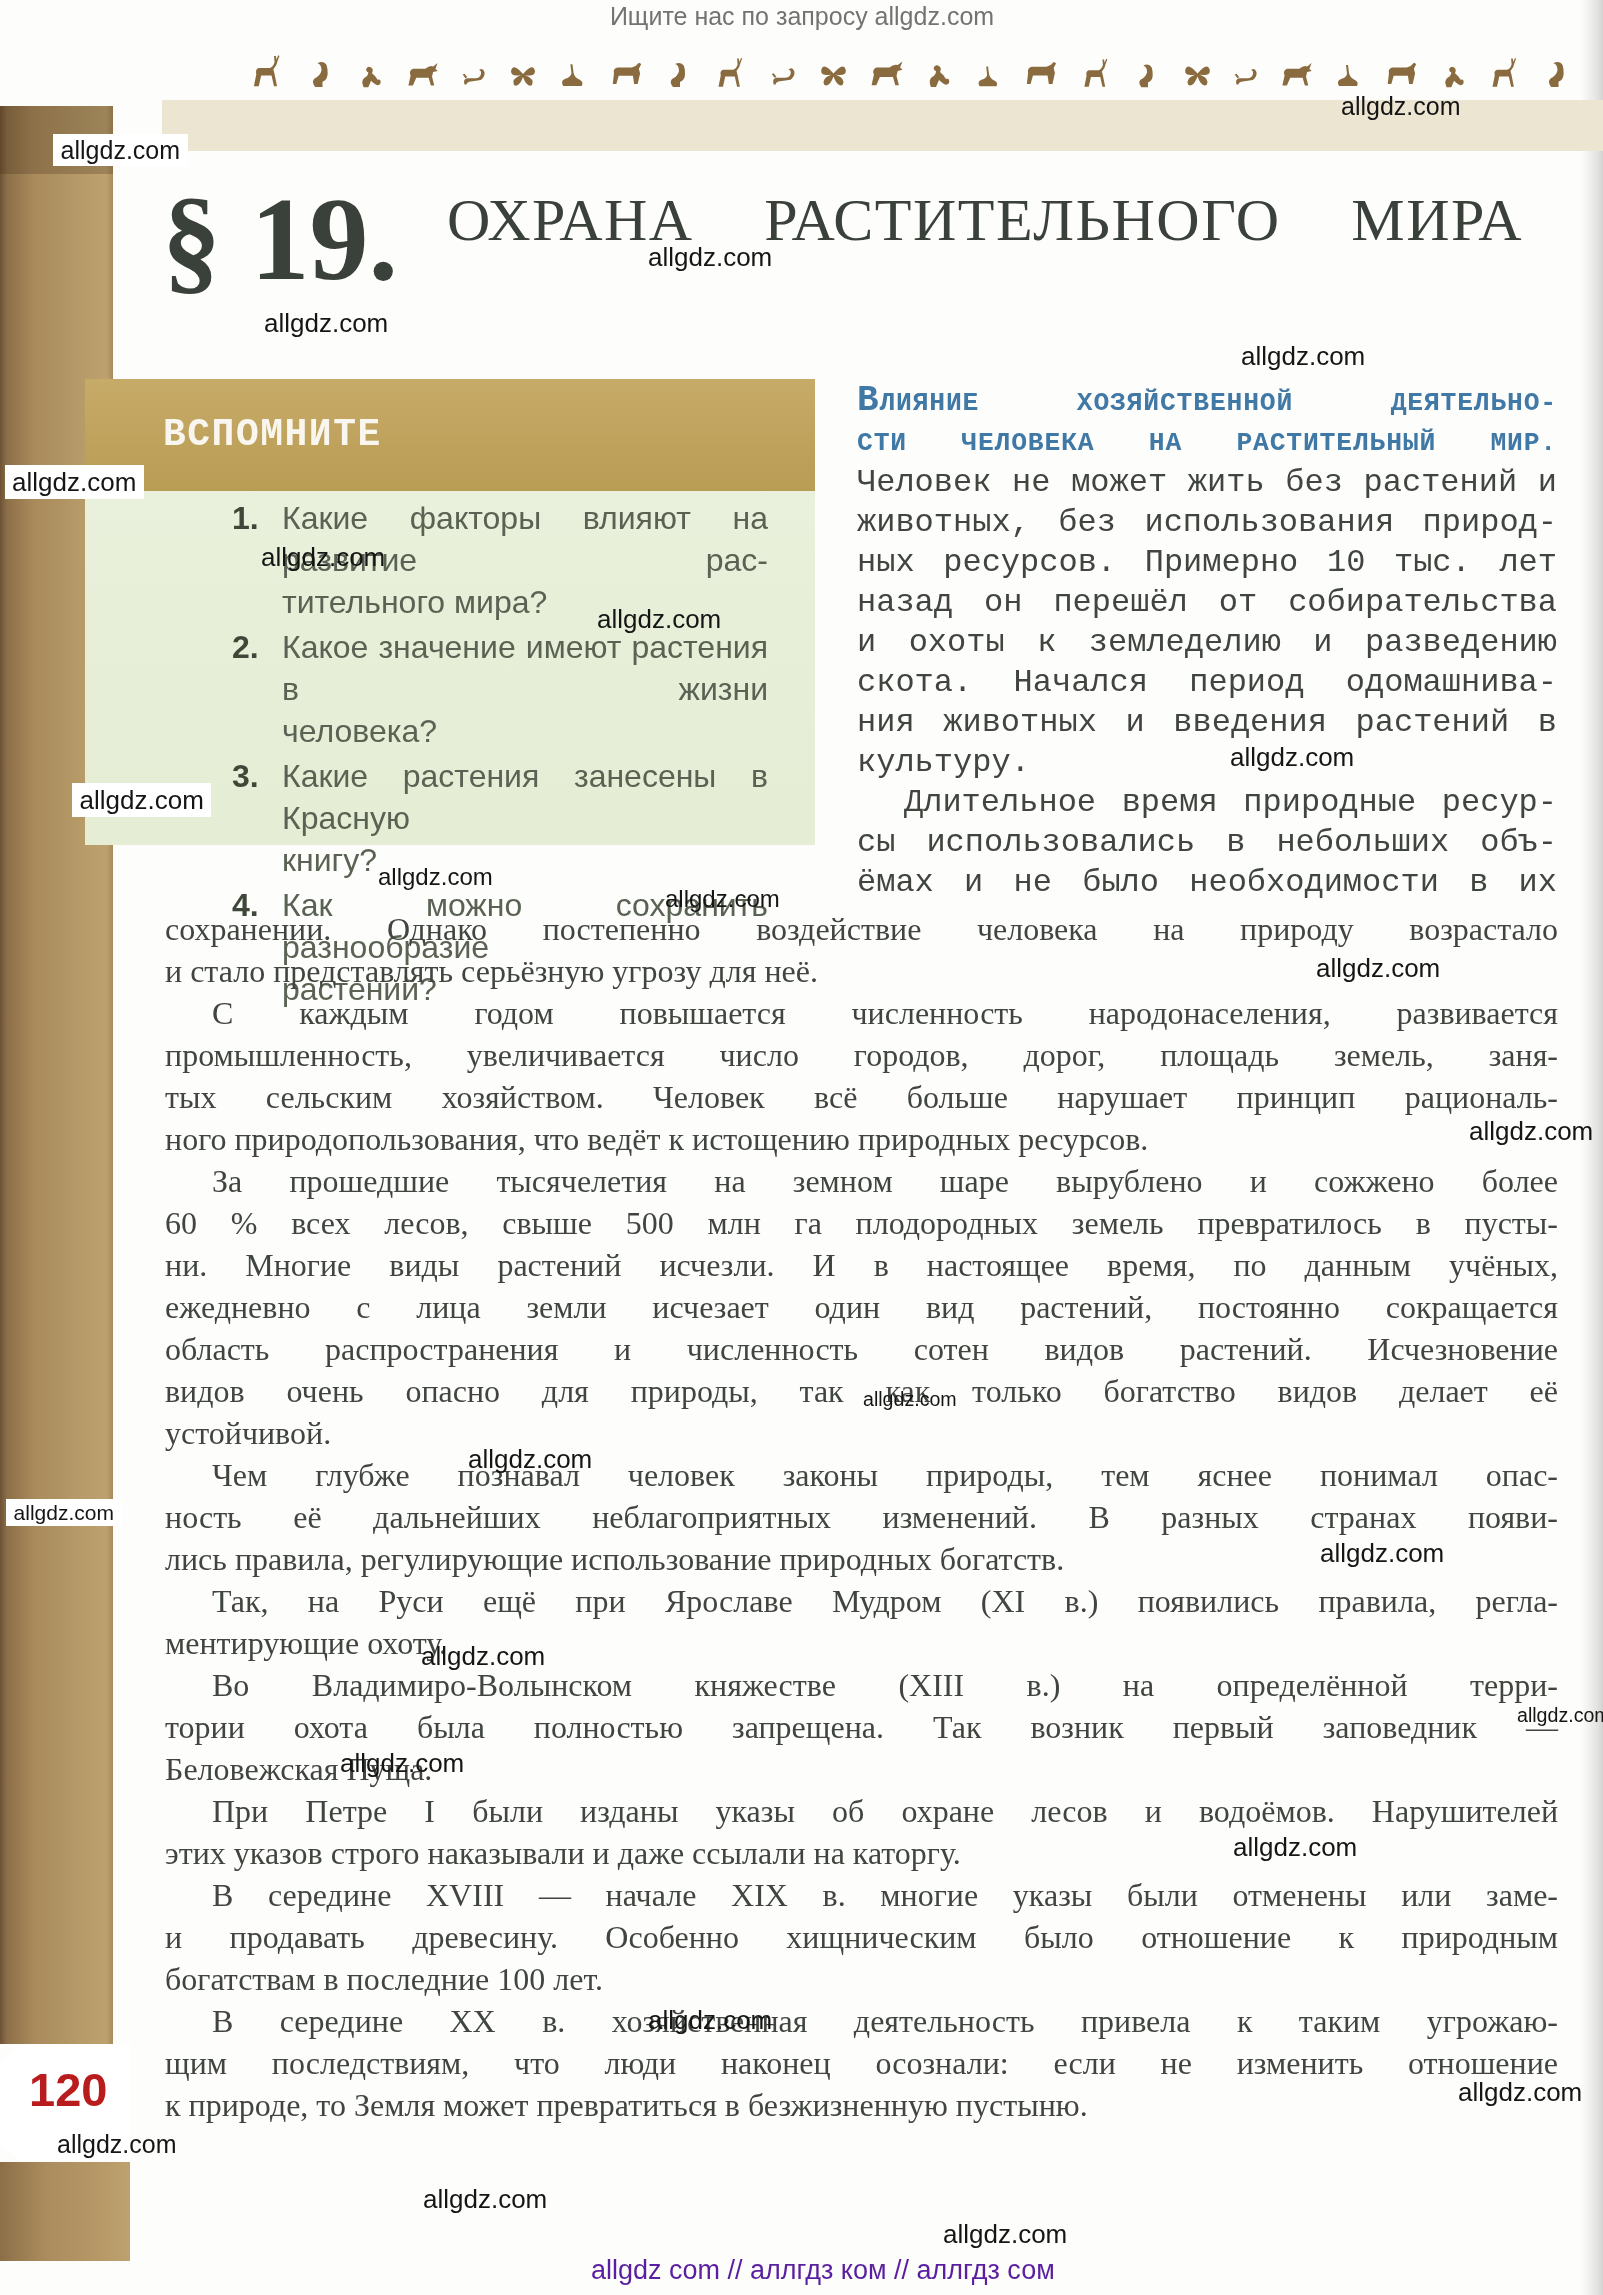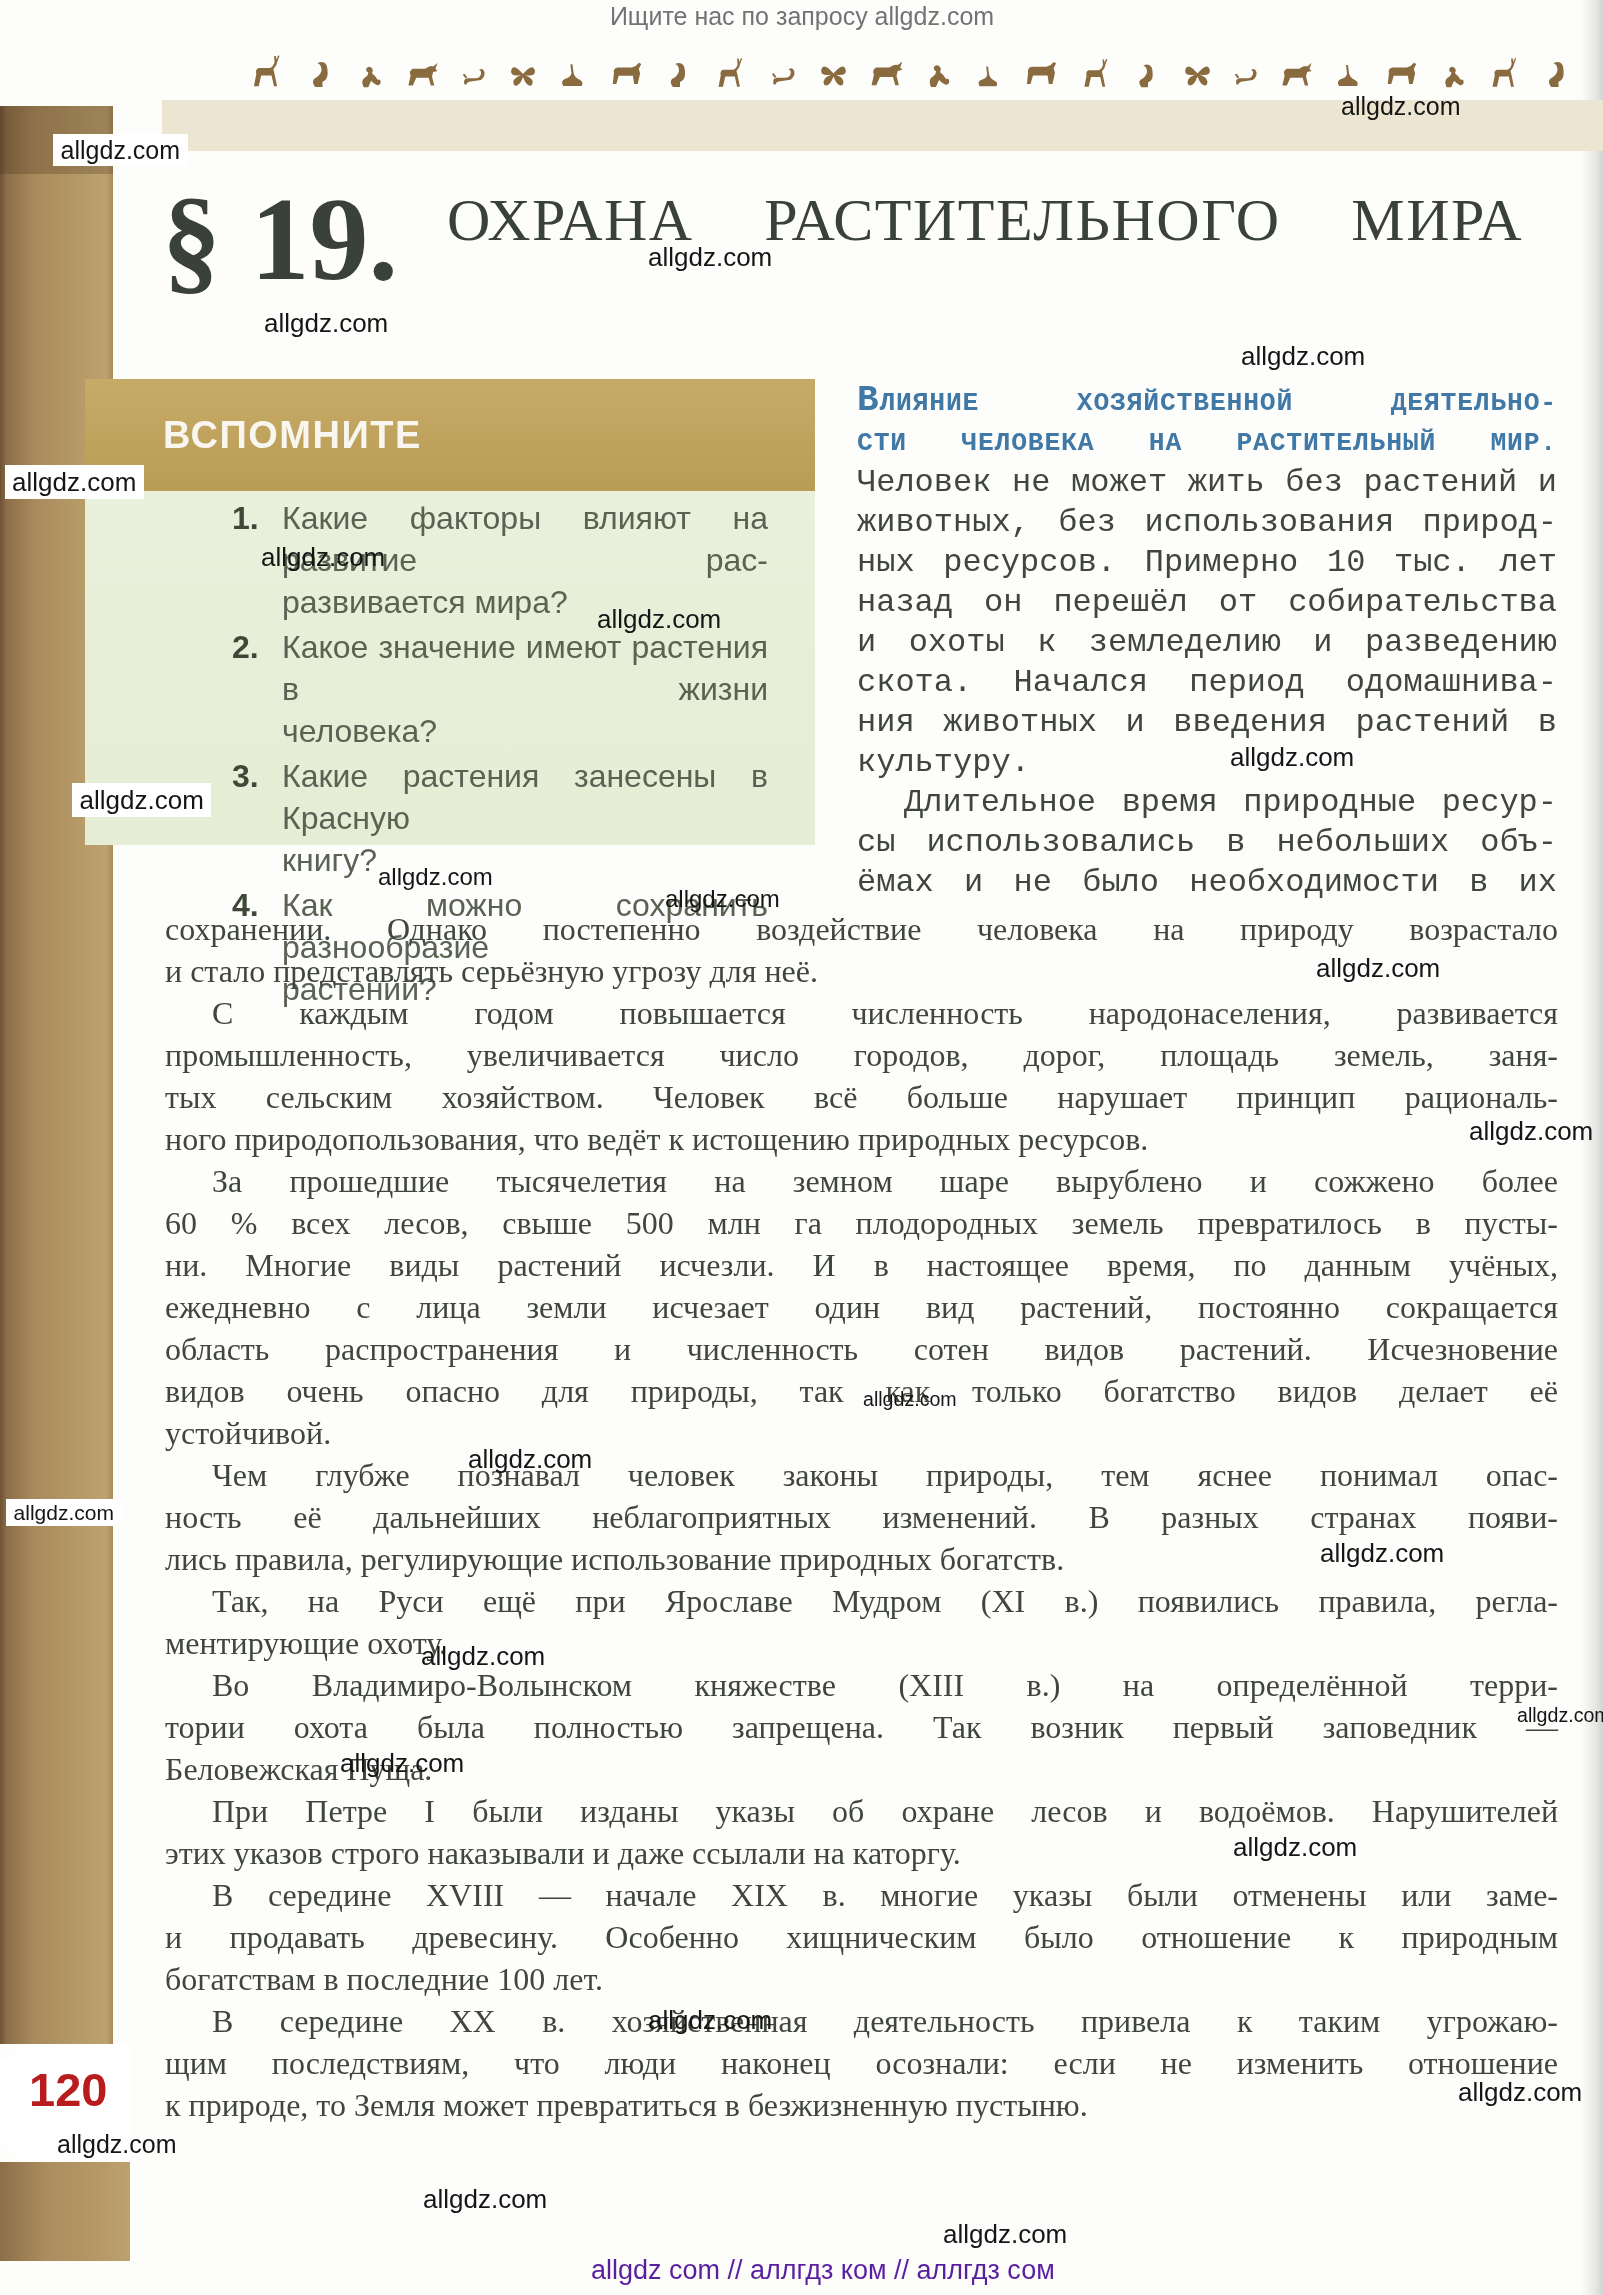--- a/index.html
+++ b/index.html
@@ -28,21 +28,21 @@
 
   #section-number{position:absolute;left:162px;top:181px;font-size:118px;line-height:1;
     font-weight:bold;color:#3a403a;white-space:nowrap;}
   #page-title{position:absolute;left:447px;top:190px;width:1076px;font-size:60px;line-height:1;
     font-weight:normal;color:#3a403a;letter-spacing:1.5px;text-align:justify;text-align-last:justify;}
 
   
   #remember-band{position:absolute;left:85px;top:379px;width:730px;height:112px;
     background:linear-gradient(180deg,#c6aa67 0,#b99d55 100%);}
   #remember-label{position:absolute;left:78px;top:0;height:112px;line-height:112px;
-    font-family:Liberation Sans, sans-serif;font-weight:bold;font-size:38px;letter-spacing:1.5px;color:#f8f6ee;}
+    font-family:Liberation Mono, monospace;font-weight:bold;font-size:38px;letter-spacing:1.5px;color:#f8f6ee;}
   #remember-body{position:absolute;left:85px;top:491px;width:730px;height:354px;
     background:linear-gradient(180deg,#e9f0db 0,#e5edd5 100%);}
   #questions{position:absolute;left:0;top:6px;width:100%;
     font-family:"Liberation Sans",sans-serif;font-size:32px;line-height:42px;color:#5a6253;}
   .q{display:flex;padding:0 47px 0 147px;margin-bottom:3px;}
   .qnum{flex:0 0 50px;font-weight:bold;color:#3f4739;}
   .qtext{flex:1;}
   .jl{text-align:justify;text-align-last:justify;}
 
   
@@ -169,21 +169,21 @@
 
   <div id="remember-band">
     <div id="remember-label">ВСПОМНИТЕ</div>
   </div>
   <div id="remember-body">
     <div id="questions">
         <div class="q">
           <span class="qnum">1.</span>
           <div class="qtext">
             <div class="jl">Какие факторы влияют на развитие рас-</div>
-            <div>развивается мира?</div>
+            <div>тительного мира?</div>
           </div>
         </div>
         <div class="q">
           <span class="qnum">2.</span>
           <div class="qtext">
             <div class="jl">Какое значение имеют растения в жизни</div>
             <div>человека?</div>
           </div>
         </div>
         <div class="q">

